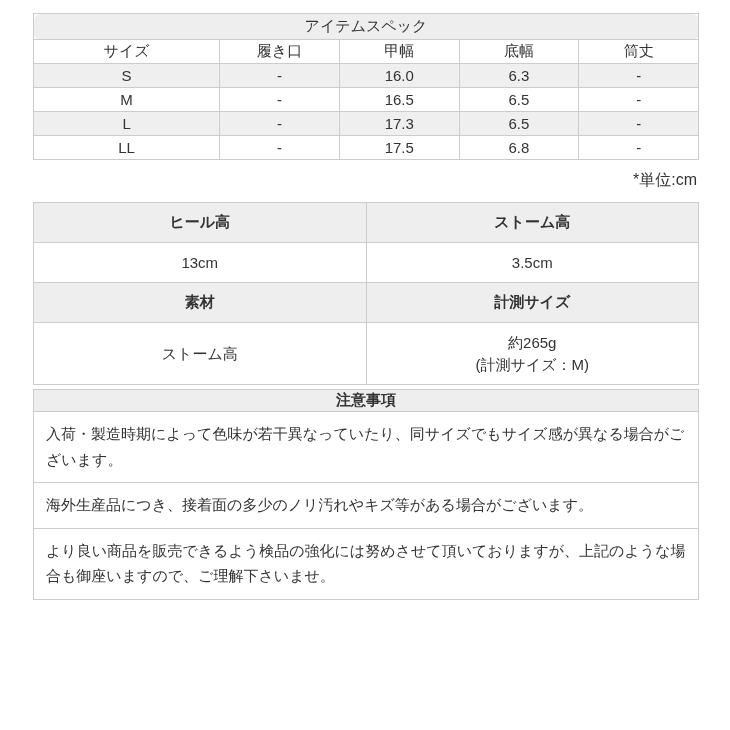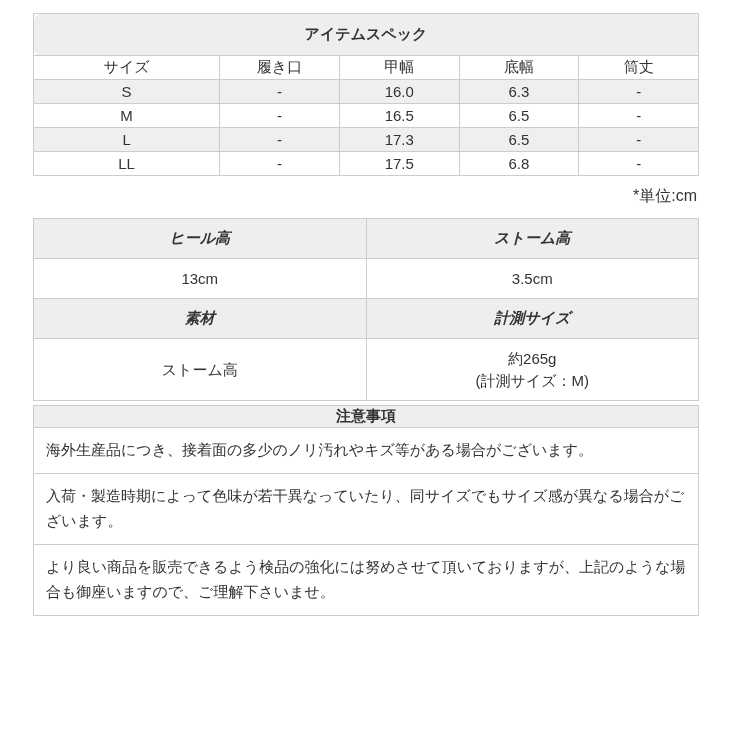--- a/index.html
+++ b/index.html
@@ -33,43 +33,42 @@
     text-align: center;
     vertical-align: middle;
     font-size: 15px;
     font-weight: normal;
     color: var(--text);
   }
   
   .spec-table th, .spec-table td { height: 24px; padding: 0 4px; }
   .spec-table .title-cell {
     background: var(--header_bg);
-    font-weight: bold;
-    height: 42px;
+    font-weight: normal;
+    height: 26px;
     border-radius: 7px;
   }
   .spec-table col.c-size { width: 28%; }
   .spec-table col.c-other { width: 18%; }
   .spec-table .col-header-row th { background: #ffffff; }
   .spec-table tbody tr:nth-child(odd) td { background: var(--stripe_bg); }
   .spec-table tbody tr:nth-child(even) td { background: #ffffff; }
   
   .unit-note {
     text-align: right;
     font-size: 16px;
     margin: 10px 2px 11px 0;
     color: var(--text);
   }
   
   .detail-table th {
     background: var(--header_bg);
     font-weight: bold;
     height: 40px;
     padding: 0 4px;
-    font-style: italic;
   }
   .detail-table td { height: 40px; padding: 0 4px; background: #ffffff; }
   .detail-table td.multiline { height: 62px; line-height: 1.45; padding: 6px 4px; }
   
   .notes-table { margin-top: 4px; }
   .notes-table th {
     background: var(--header_bg);
     font-weight: bold;
     height: 22px;
     padding: 0 4px;
@@ -166,24 +165,24 @@
   </table>
 
   <table class="notes-table">
     <thead>
       <tr>
         <th>注意事項</th>
       </tr>
     </thead>
     <tbody>
       <tr>
-        <td>海外生産品につき、接着面の多少のノリ汚れやキズ等がある場合がございます。</td>
+        <td>入荷・製造時期によって色味が若干異なっていたり、同サイズでもサイズ感が異なる場合がございます。</td>
       </tr>
       <tr>
-        <td>入荷・製造時期によって色味が若干異なっていたり、同サイズでもサイズ感が異なる場合がございます。</td>
+        <td>海外生産品につき、接着面の多少のノリ汚れやキズ等がある場合がございます。</td>
       </tr>
       <tr>
         <td>より良い商品を販売できるよう検品の強化には努めさせて頂いておりますが、上記のような場合も御座いますので、ご理解下さいませ。</td>
       </tr>
     </tbody>
   </table>
 
 </div>
 
 </body></html>

